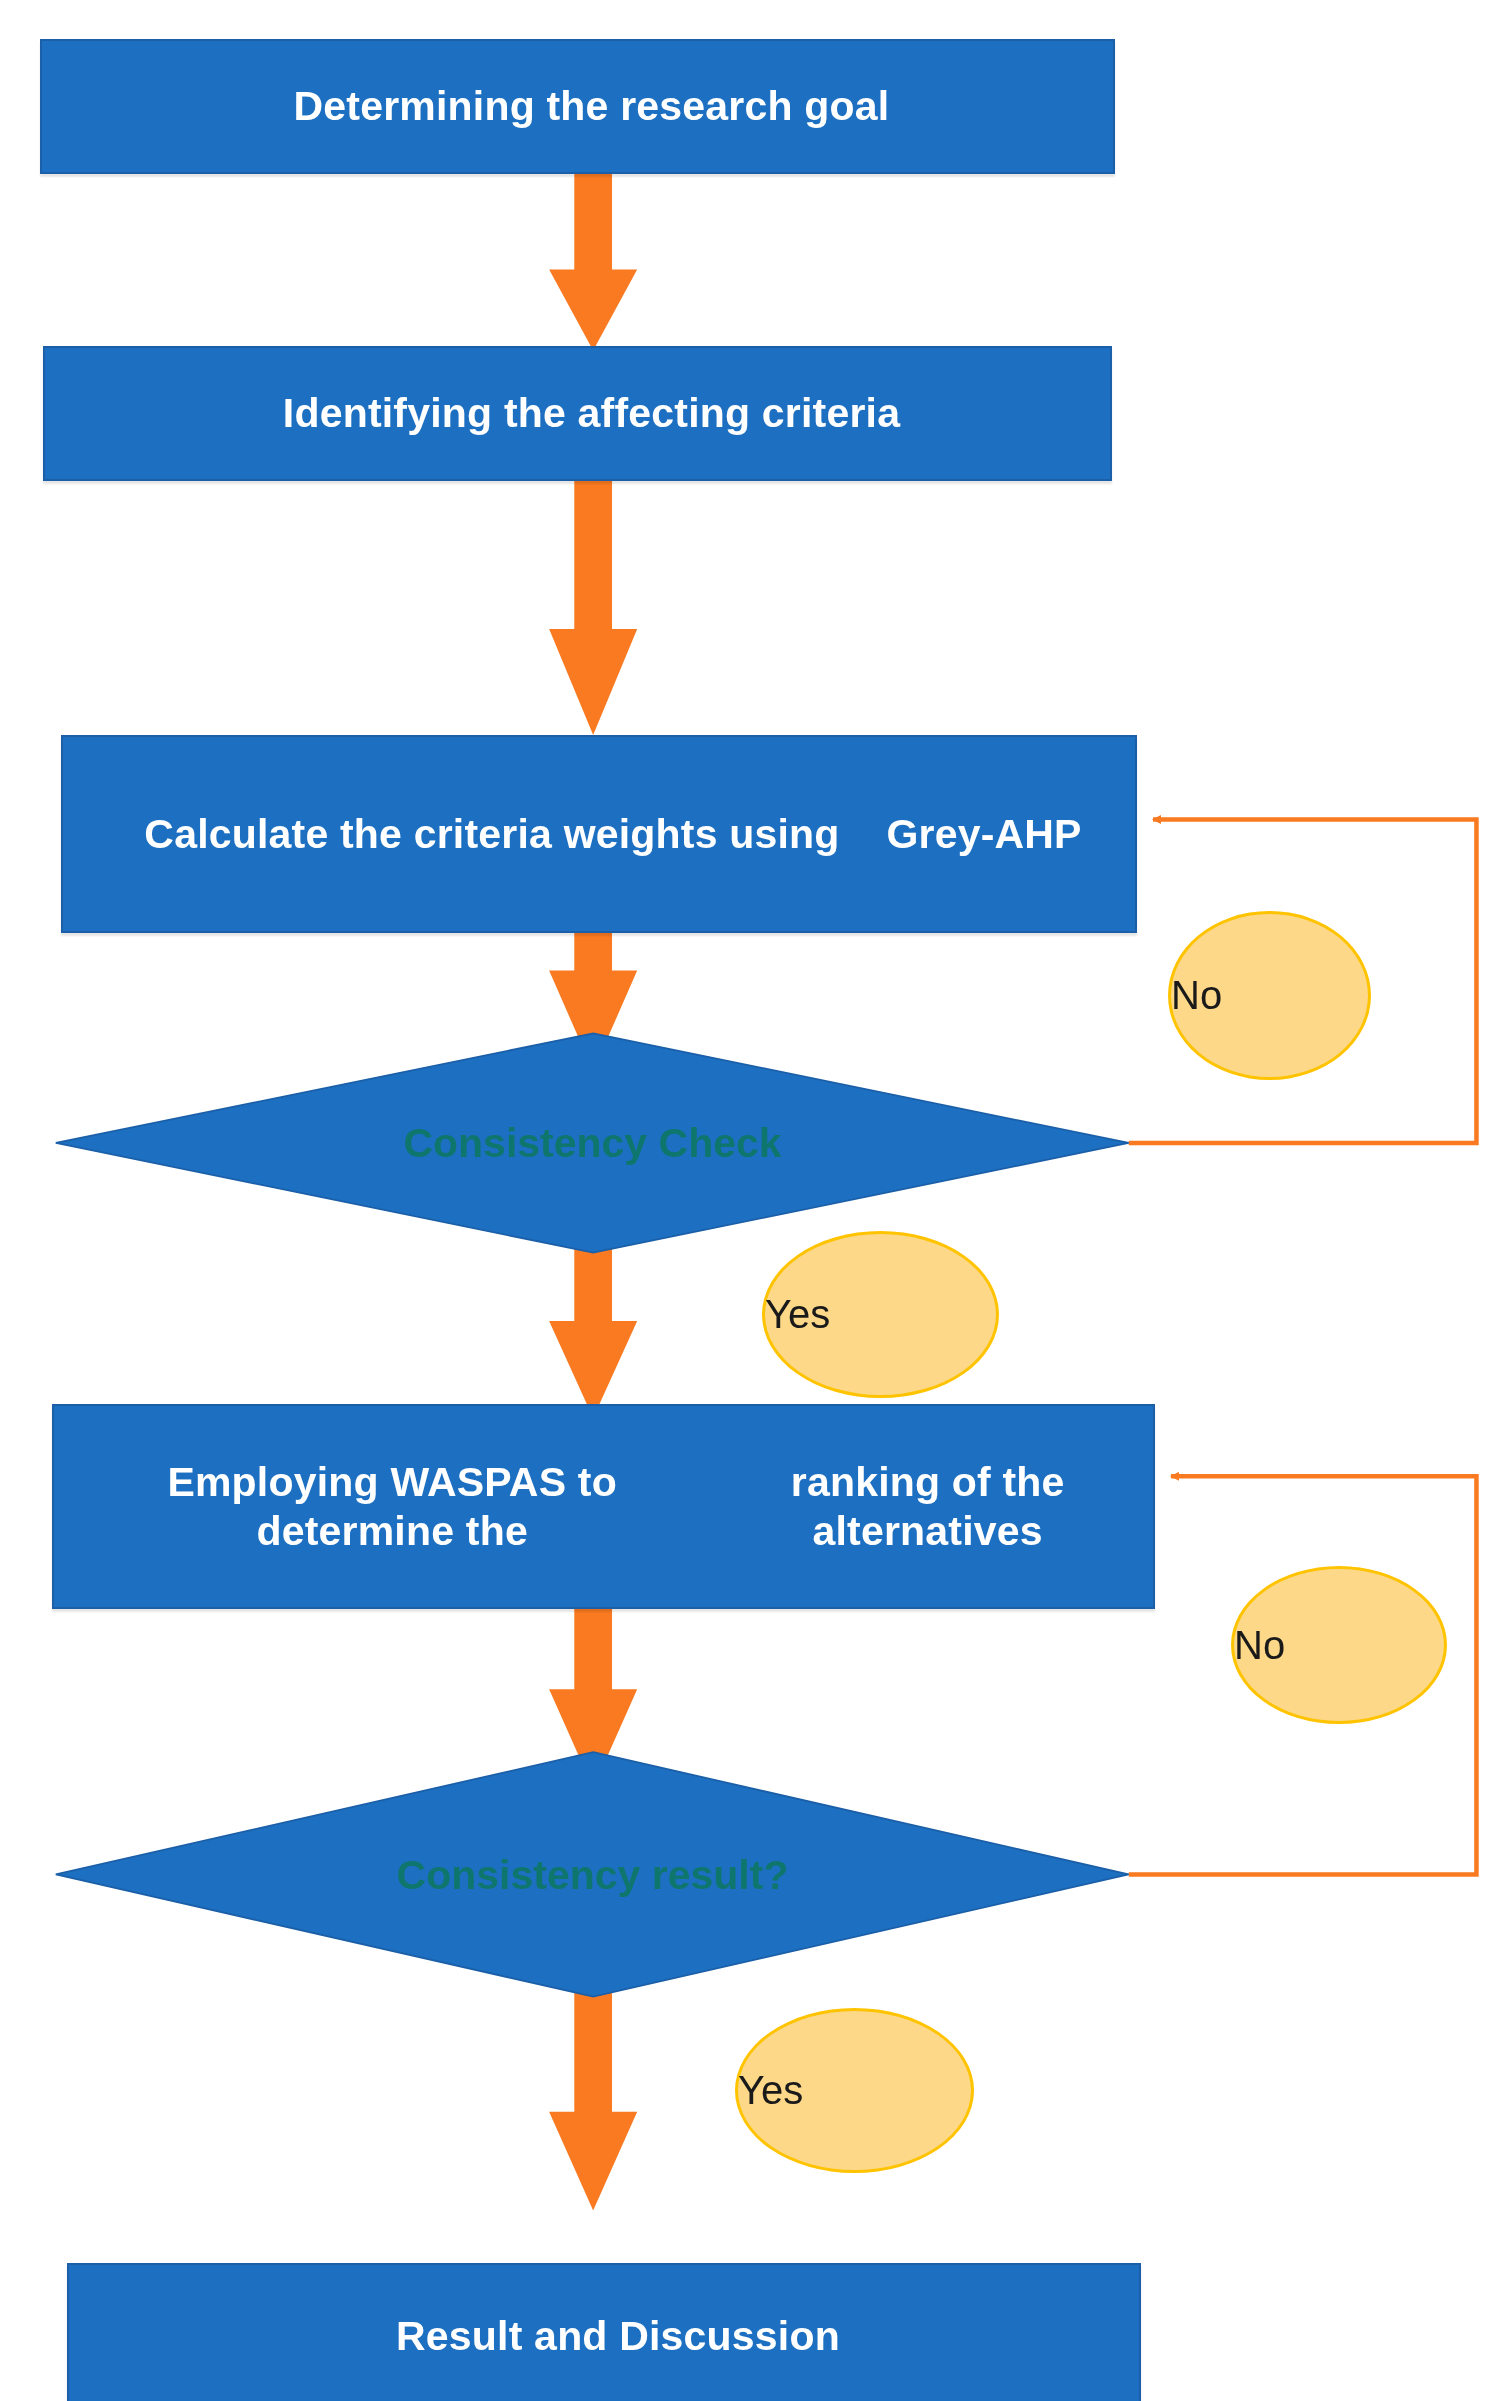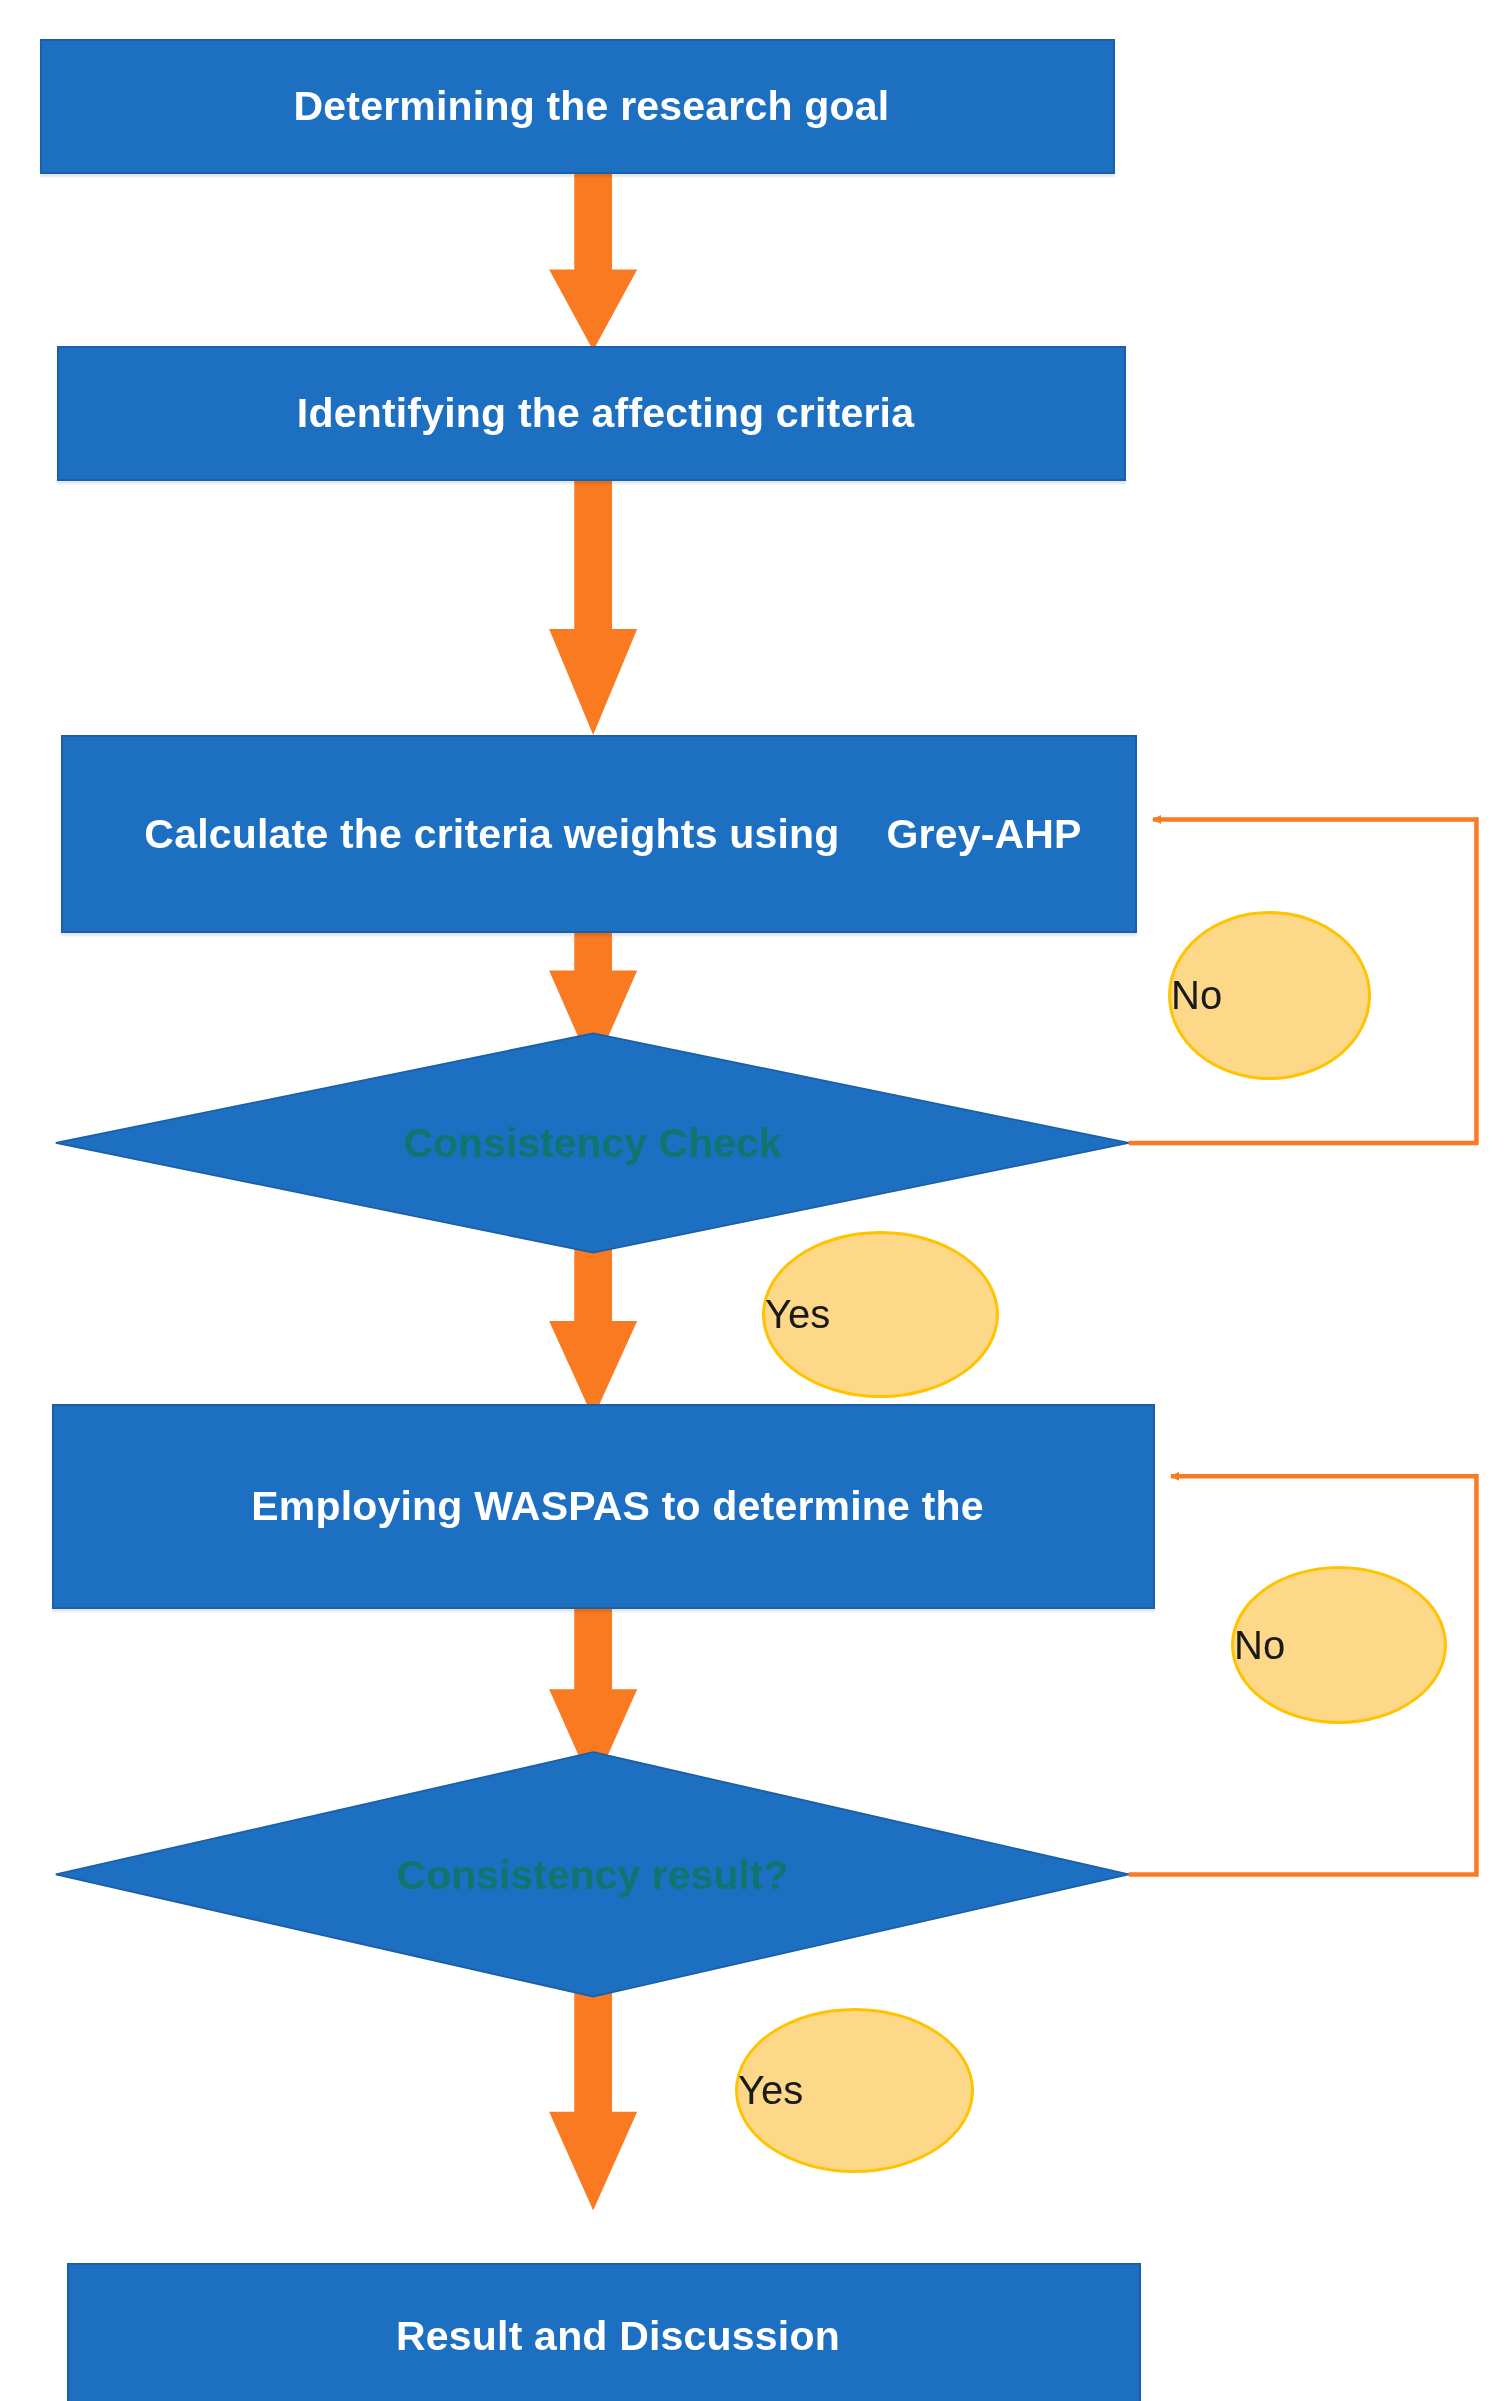--- a/index.html
+++ b/index.html
@@ -51,31 +51,32 @@
 
   <svg class="layer" viewBox="0 0 1678 2672">
     <polygon points="660,1150 1256,1272 660,1394 62,1272" fill="#1d70c1" stroke="#1a5fa8" stroke-width="2"></polygon>
     <polygon points="660,1950 1256,2086 660,2222 62,2086" fill="#1d70c1" stroke="#1a5fa8" stroke-width="2"></polygon>
   </svg>
 
   <div class="node procbox" style="left:40px;top:39px;width:1075px;height:135px;font-size:41px;">
     <span>Determining the research goal</span>
   </div>
 
-  <div class="node procbox" style="left:57px;top:346px;width:1069px;height:135px;font-size:41px;">
+  <div class="node procbox" style="left:43px;top:346px;width:1069px;height:135px;font-size:41px;">
     <span>Identifying the affecting criteria</span>
   </div>
 
   <div class="node procbox" style="left:61px;top:735px;width:1076px;height:198px;font-size:41px;">
     <span>Calculate the criteria weights using</span>
     <span>Grey-AHP</span>
   </div>
 
   <div class="node procbox" style="left:52px;top:1404px;width:1103px;height:205px;font-size:41px;flex-direction:row;">
     <span>Employing WASPAS to determine the</span>
+    <span>ranking of the alternatives</span>
   </div>
 
   <div class="node procbox" style="left:67px;top:2216px;width:1074px;height:147px;font-size:41px;margin-top:47px;">
     <span>Result and Discussion</span>
   </div>
 
   <div class="diamond-wrap" style="left:56px;top:1034px;width:1073px;height:219px;">
     <div class="diamond-label" style="font-size:41px;">Consistency Check</div>
   </div>
 

